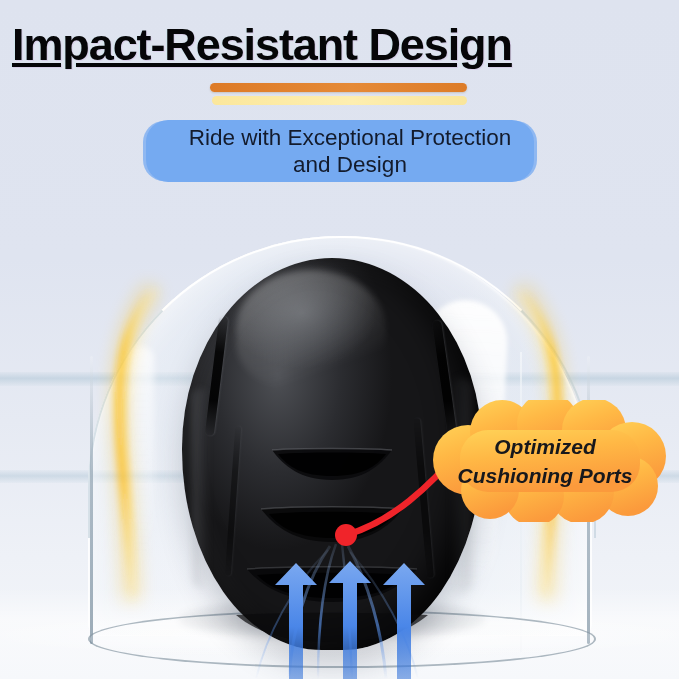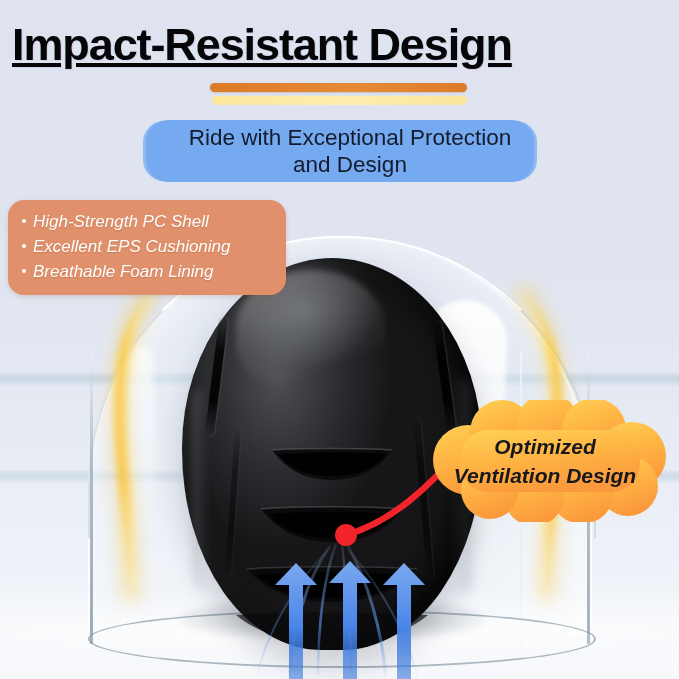--- a/index.html
+++ b/index.html
@@ -266,36 +266,20 @@
   <div id="rule-orange"></div>
   <div id="rule-yellow"></div>
   <div id="subtitle-wrap">
     <div id="subtitle-bg"></div>
     <div id="subtitle">
       <div><span>Ride with Exceptional Protection</span><br>
       <span>and Design</span></div>
     </div>
   </div>
 
-  <div id="features">
-    <ul>
-      <li>
-        <span class="dot"></span>
-        <span>High-Strength PC Shell</span>
-      </li>
-      <li>
-        <span class="dot"></span>
-        <span>Excellent EPS Cushioning</span>
-      </li>
-      <li>
-        <span class="dot"></span>
-        <span>Breathable Foam Lining</span>
-      </li>
-    </ul>
-  </div>
 
   <div id="callout">
     <svg width="258" height="122" viewBox="0 0 258 122">
       <defs>
         <linearGradient id="cloudGrad" x1="0" y1="0" x2="0.35" y2="1">
           <stop offset="0%" stop-color="#ffd257"></stop>
           <stop offset="45%" stop-color="#ffb845"></stop>
           <stop offset="100%" stop-color="#fb9a3c"></stop>
         </linearGradient>
       </defs>
@@ -307,17 +291,17 @@
         <circle cx="216" cy="56" r="34"></circle>
         <circle cx="212" cy="86" r="30"></circle>
         <circle cx="166" cy="92" r="32"></circle>
         <circle cx="118" cy="96" r="30"></circle>
         <circle cx="74" cy="90" r="29"></circle>
         <rect x="44" y="30" width="180" height="62" rx="28"></rect>
       </g>
     </svg>
     <div id="callout-text">
       <span>Optimized</span>
-      <span>Ventilation Design</span>
+      <span>Cushioning Ports</span>
     </div>
   </div>
 
 </div>
 
 </body></html>

